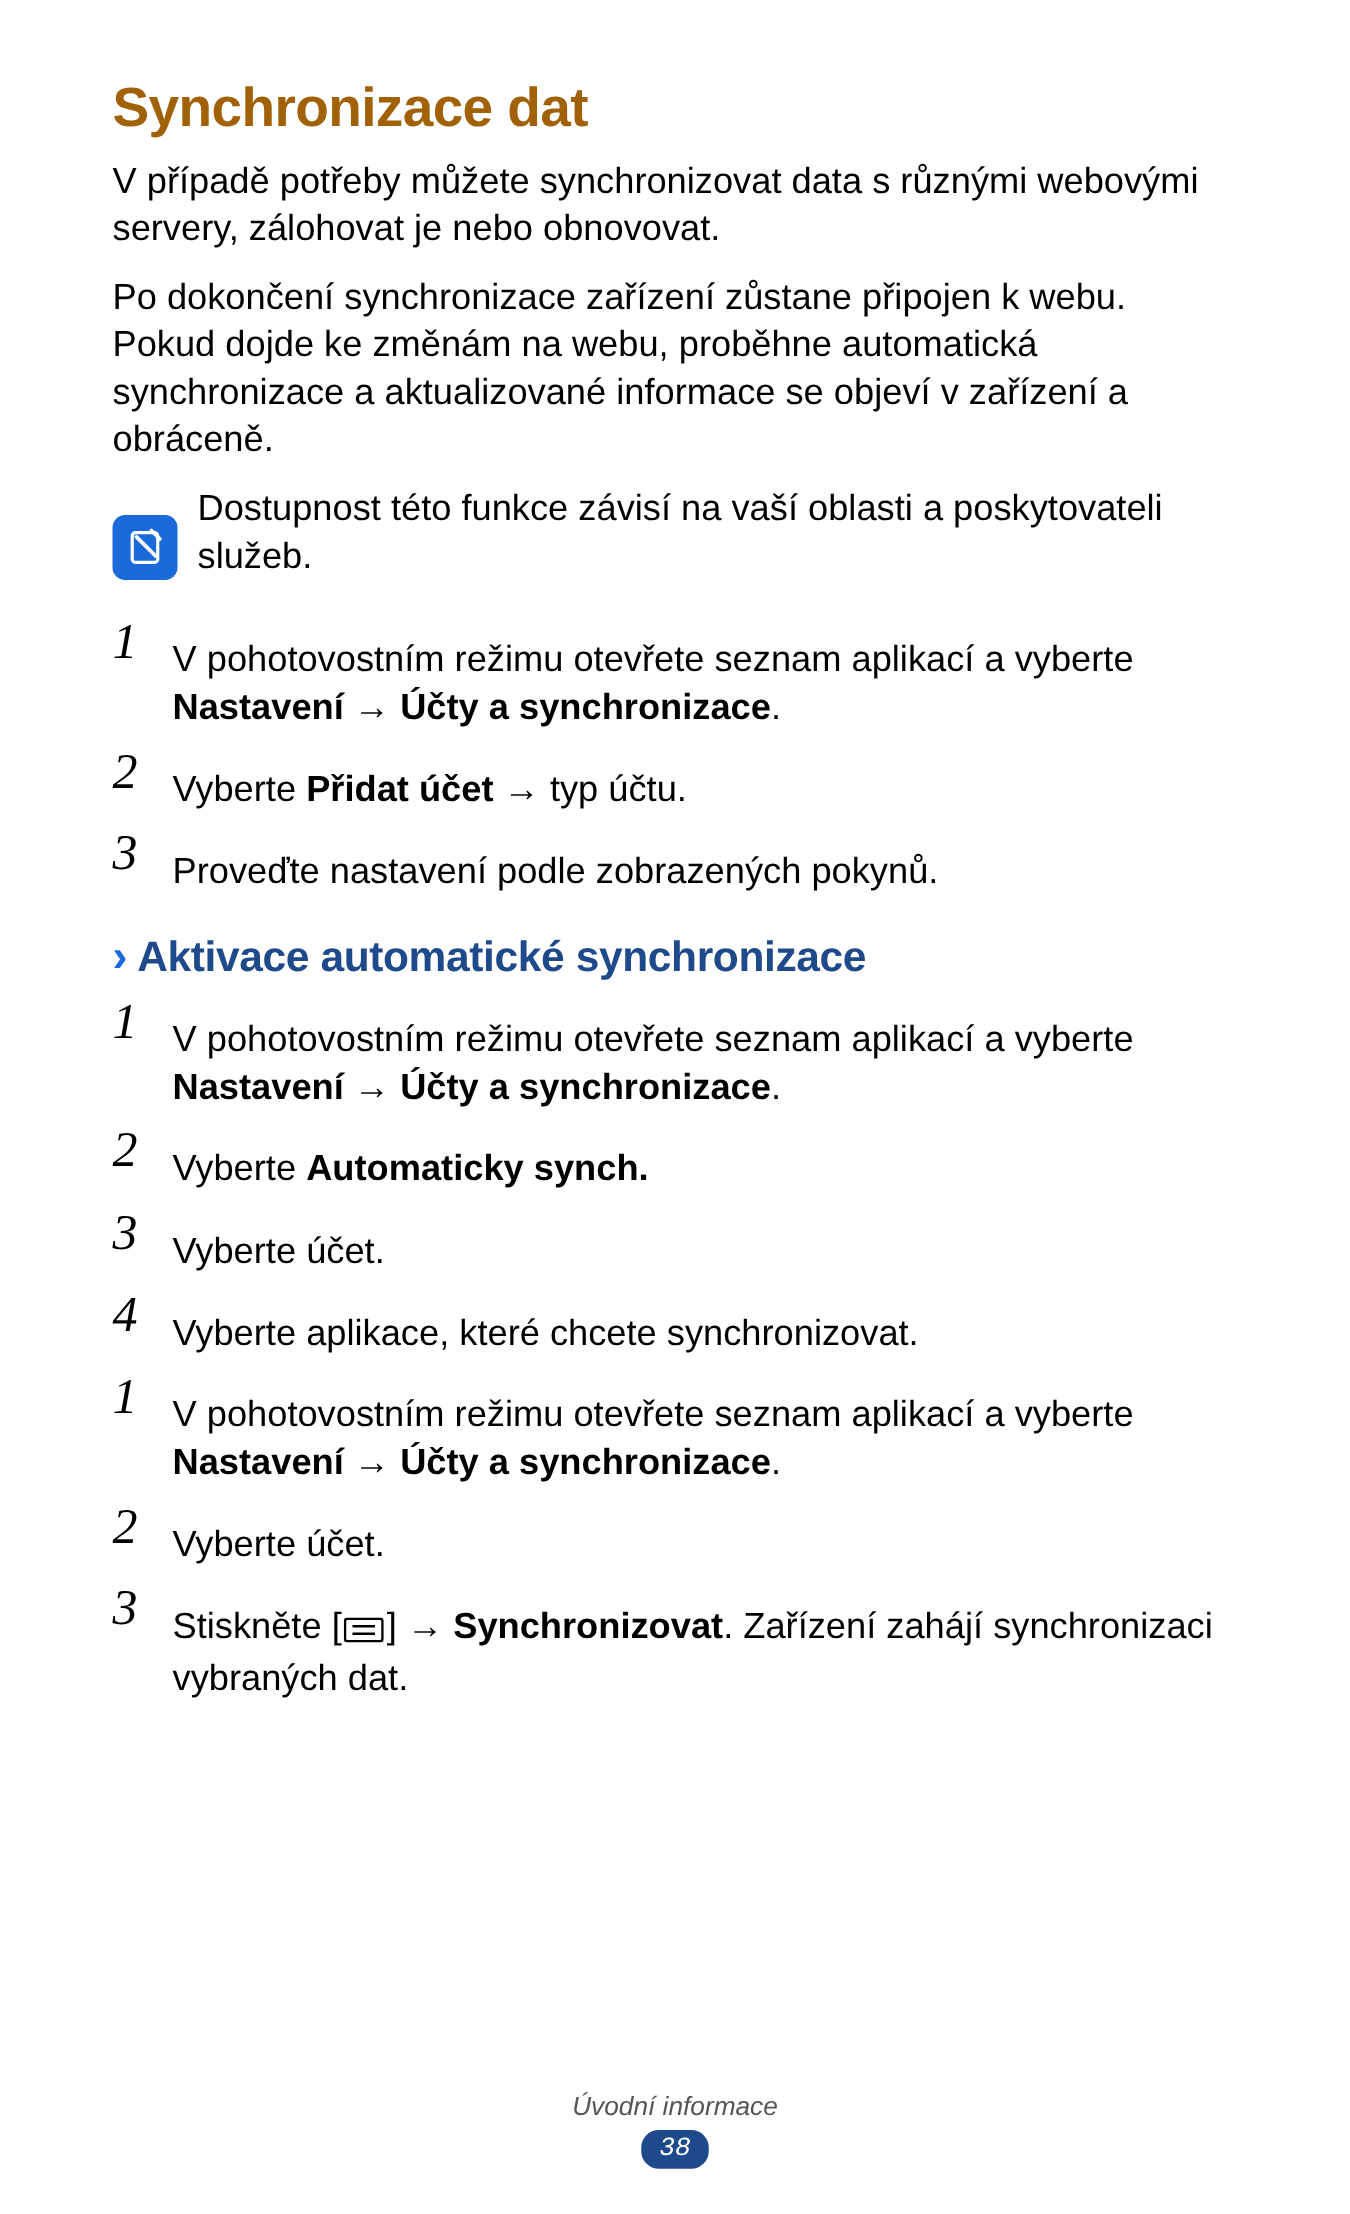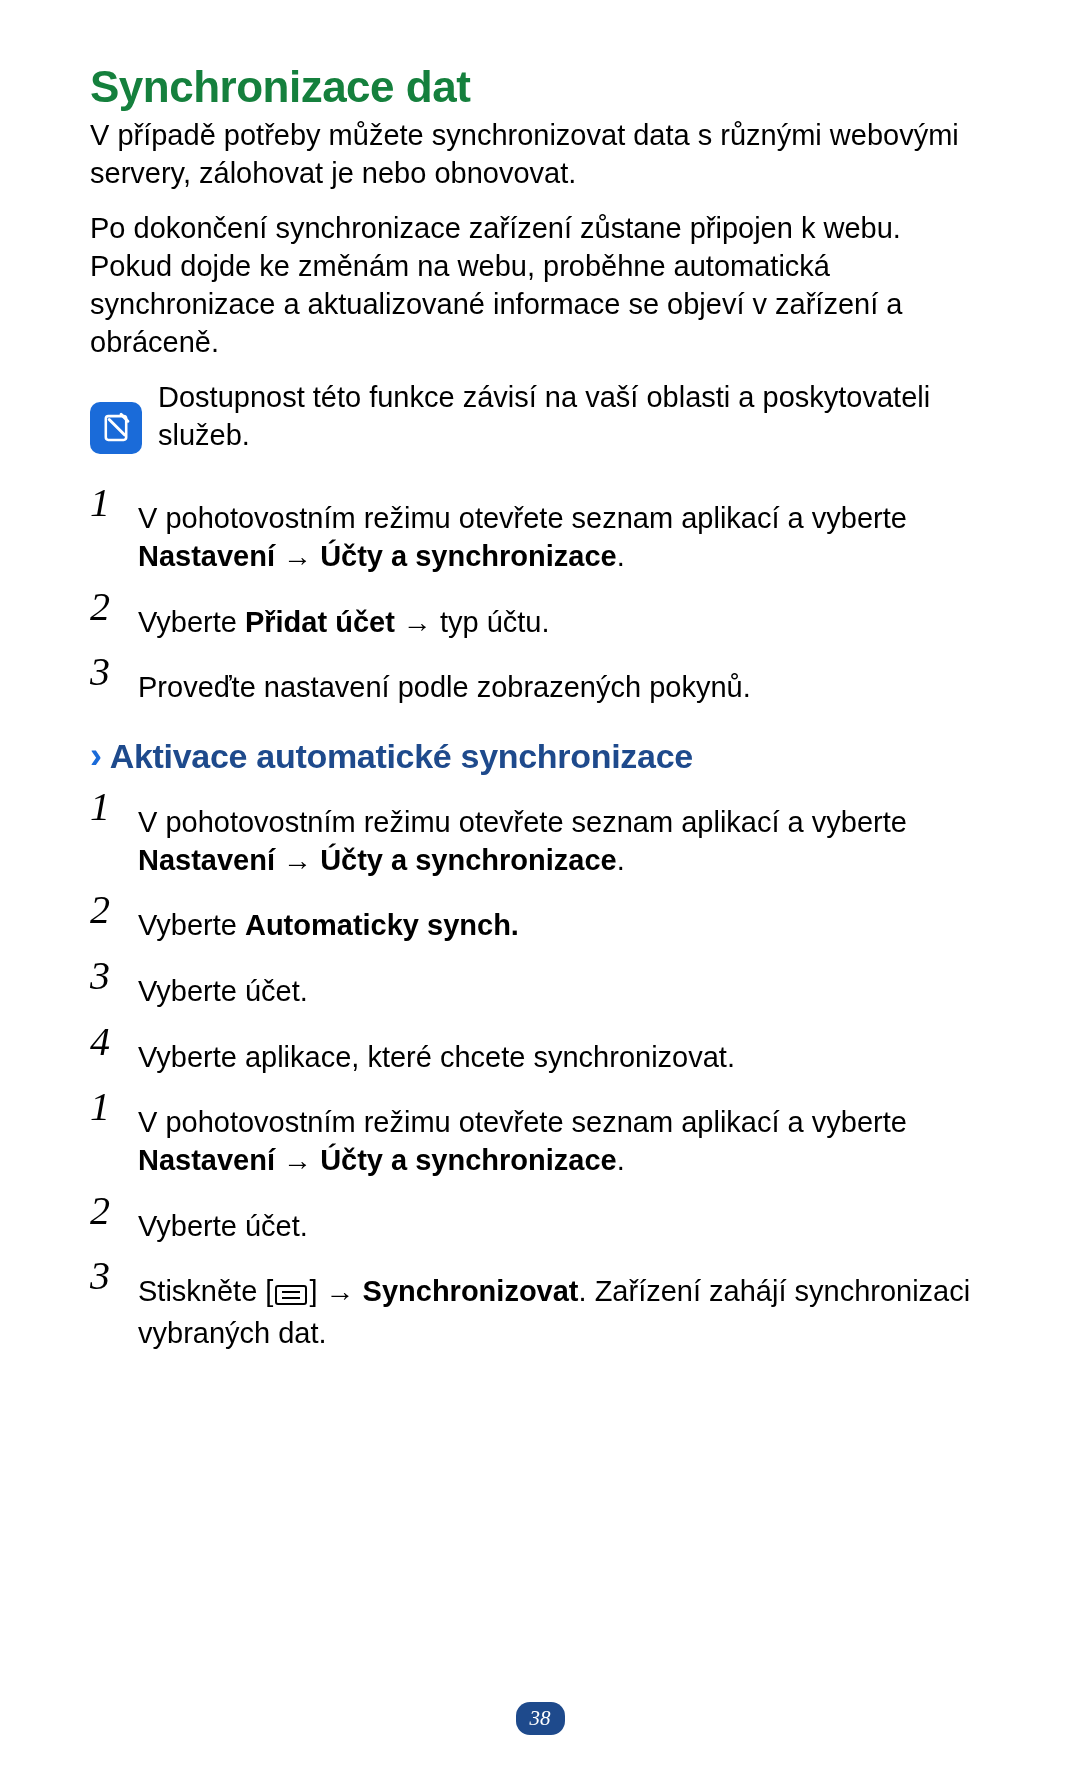--- a/index.html
+++ b/index.html
@@ -12,22 +12,22 @@
   .page {
     width: 1080px;
     height: 1771px;
     box-sizing: border-box;
     padding: 62px 90px 40px 90px;
     position: relative;
   }
   h1.title {
     font-size: 44px;
     font-weight: 700;
-    color: #15803d;
-    margin: 0 0 4px 0;
+    color: #a16207;
+    margin: 0 0 14px 0;
     letter-spacing: -0.5px;
   }
   .para {
     font-size: 29px;
     line-height: 1.32;
     margin: 0 0 16px 0;
     color: #000;
   }
   .note-row {
     display: flex;
@@ -110,21 +110,21 @@
     margin-bottom: 6px;
   }
   .page-badge {
     display: inline-block;
     background: #1e4a8c;
     color: #fff;
     font-size: 21px;
     padding: 4px 14px;
     border-radius: 14px;
     font-style: italic;
-    font-family: Liberation Serif, serif;
+    font-family: Liberation Mono, monospace;
   }
   .menu-icon {
     display: inline-block;
     vertical-align: -4px;
     margin: 0 2px;
   }
 </style>
 </head>
 <body>
 
@@ -195,15 +195,16 @@
       <span class="step-num">3</span>
       <span class="step-body"><span>Stiskněte [</span><span class="menu-icon"><svg width="32" height="20" viewBox="0 0 32 20">
               <rect x="1" y="1" width="30" height="18" rx="2" stroke="#000" stroke-width="2" fill="none"></rect>
               <line x1="7" y1="7" x2="25" y2="7" stroke="#000" stroke-width="2"></line>
               <line x1="7" y1="13" x2="25" y2="13" stroke="#000" stroke-width="2"></line>
             </svg></span><span>] → </span><b>Synchronizovat</b><span>. Zařízení zahájí synchronizaci vybraných dat.</span></span>
     </li>
   </ol>
 
   <div class="footer">
+    <div class="footer-label">Úvodní informace</div>
     <div class="page-badge">38</div>
   </div>
 </div>
 
 </body></html>

